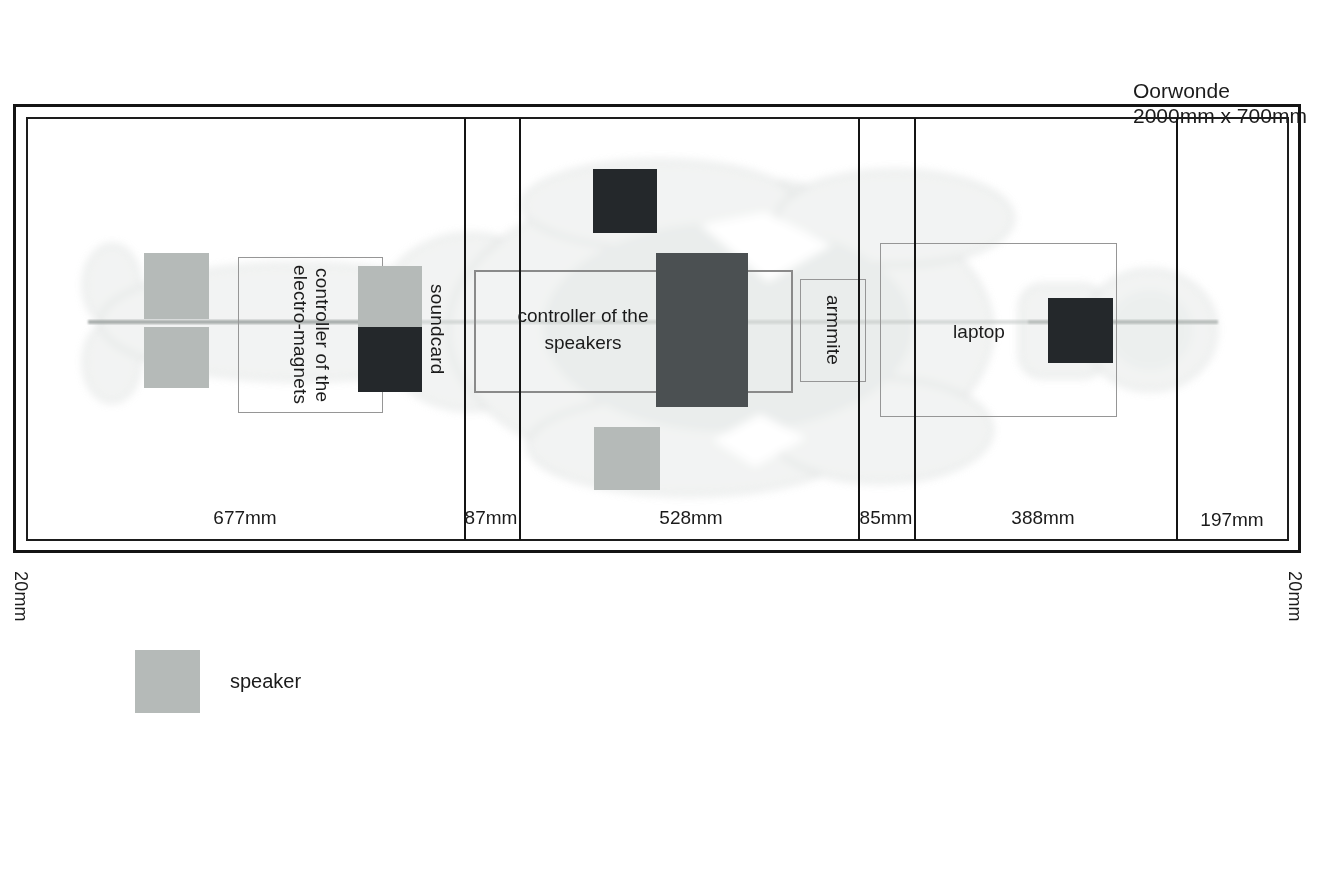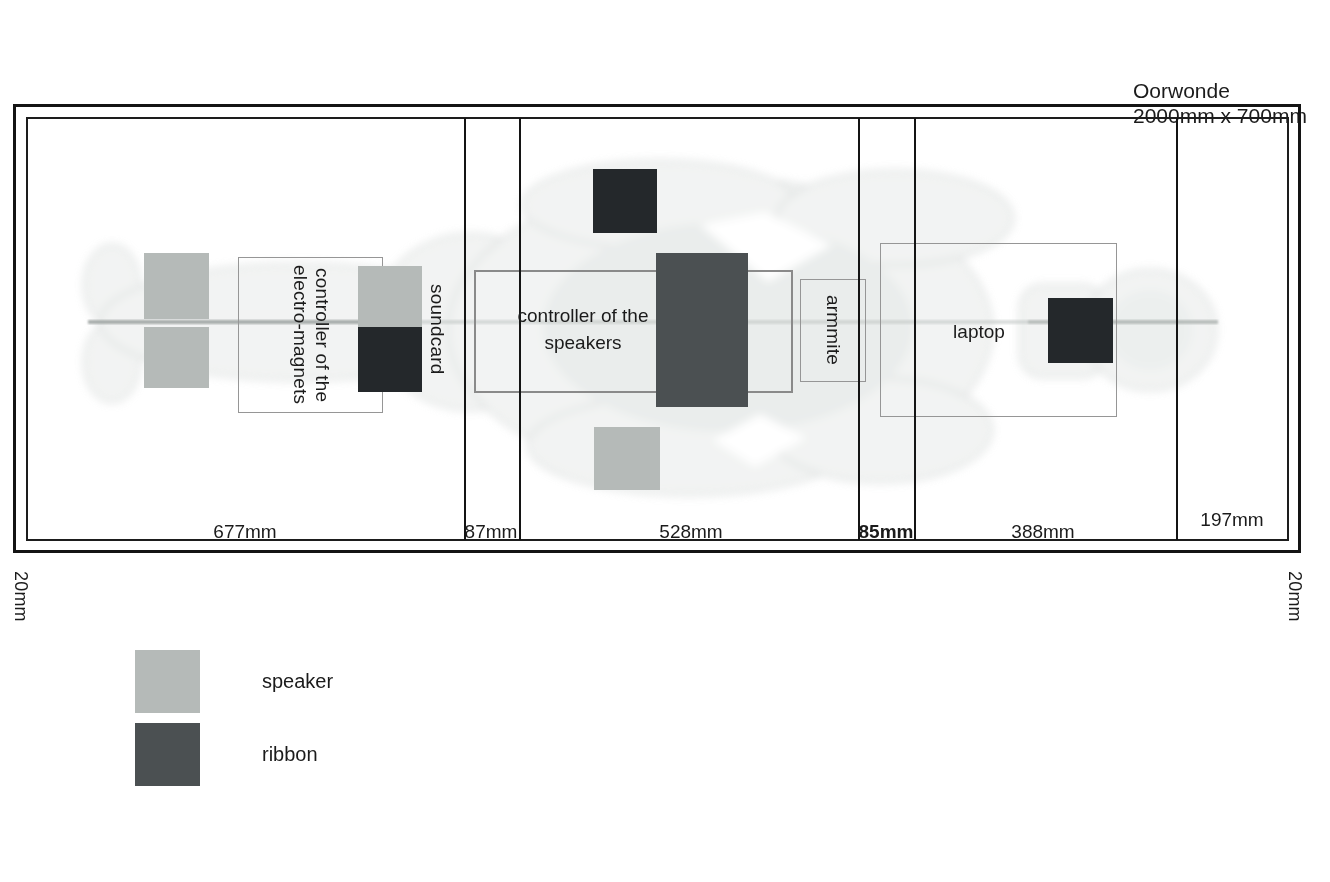--- a/index.html
+++ b/index.html
@@ -14,33 +14,33 @@
     left:13px; top:104px; width:1288px; height:449px;
     border:3px solid #141414; box-sizing:border-box; background:transparent;
   }
   .inner-frame {
     left:26px; top:117px; width:1263px; height:424px;
     border:2px solid #1d1d1d; box-sizing:border-box; background:transparent;
   }
   .vline { top:118px; height:422px; width:2px; background:#141414; }
   
   .title-block { left:1133px; top:38px; font-size:21px; line-height:25px;margin-top:40px; }
-  .dim-label { top:521px; width:140px; text-align:center; font-size:19px; }
+  .dim-label { top:507px; width:140px; text-align:center; font-size:19px; }
   .vtext {
     writing-mode:vertical-rl; text-orientation:mixed;
     font-size:19px; letter-spacing:0.2px; white-space:pre-line;
     text-align:center; line-height:22px;
   }
   .margin-label { font-size:18px; }
   .outline-box { border:1.5px solid #969696; box-sizing:border-box; background:transparent;
                  display:flex; align-items:center; justify-content:center; }
   .speakers-box { border:2px solid #8a8a8a; }
   .block { box-sizing:border-box; }
   .htext { font-size:19px; line-height:27px; text-align:center; white-space:pre-line; }
-  .legend-row { display:flex; align-items:center;gap:32px; }
+  .legend-row { display:flex; align-items:center; }
   .legend-swatch { width:65px; height:63px; flex:0 0 auto; }
   .legend-label { margin-left:30px; font-size:20px; }
   .z1{z-index:1}.z2{z-index:2}.z3{z-index:3}.z4{z-index:4}.z5{z-index:5}
 </style>
 </head>
 <body>
 
 <div class="abs title-block">
   <div>Oorwonde</div>
   <div>2000mm x 700mm</div>
@@ -117,29 +117,25 @@
 
 <div class="abs block z4" style="left: 656px; top: 253px; width: 92px; height: 154px; background-color: rgb(75, 80, 82);"></div>
 
 <div class="abs block z4" style="left: 594px; top: 427px; width: 66px; height: 63px; background-color: rgb(181, 186, 184);"></div>
 
 <div class="abs block z4" style="left: 1048px; top: 298px; width: 65px; height: 65px; background-color: rgb(36, 40, 43);"></div>
 
 <div class="abs dim-label z5" style="left:175px;">677mm</div>
 <div class="abs dim-label z5" style="left:421px;">87mm</div>
 <div class="abs dim-label z5" style="left:621px;">528mm</div>
-<div class="abs dim-label z5" style="left:816px;font-weight:bold;">85mm</div>
+<div class="abs dim-label z5" style="left:816px;">85mm</div>
 <div class="abs dim-label z5" style="left:973px;">388mm</div>
 <div class="abs dim-label z5" style="left:1162px; top:509px;">197mm</div>
 
 <div class="abs vtext margin-label z5" style="left:10px; top:560px; height:72px;">20mm</div>
 <div class="abs vtext margin-label z5" style="left:1284px; top:560px; height:72px;">20mm</div>
 
 <div class="abs z5" style="left:135px; top:650px;">
   <div class="legend-row" style="margin-bottom:10px;">
     <div class="legend-swatch" style="background-color: rgb(181, 186, 184);"></div>
     <div class="legend-label">speaker</div>
   </div>
-  <div class="legend-row">
-    <div class="legend-swatch" style="background-color: rgb(75, 80, 82);"></div>
-    <div class="legend-label">ribbon</div>
-  </div>
 </div>
 
 </body></html>

